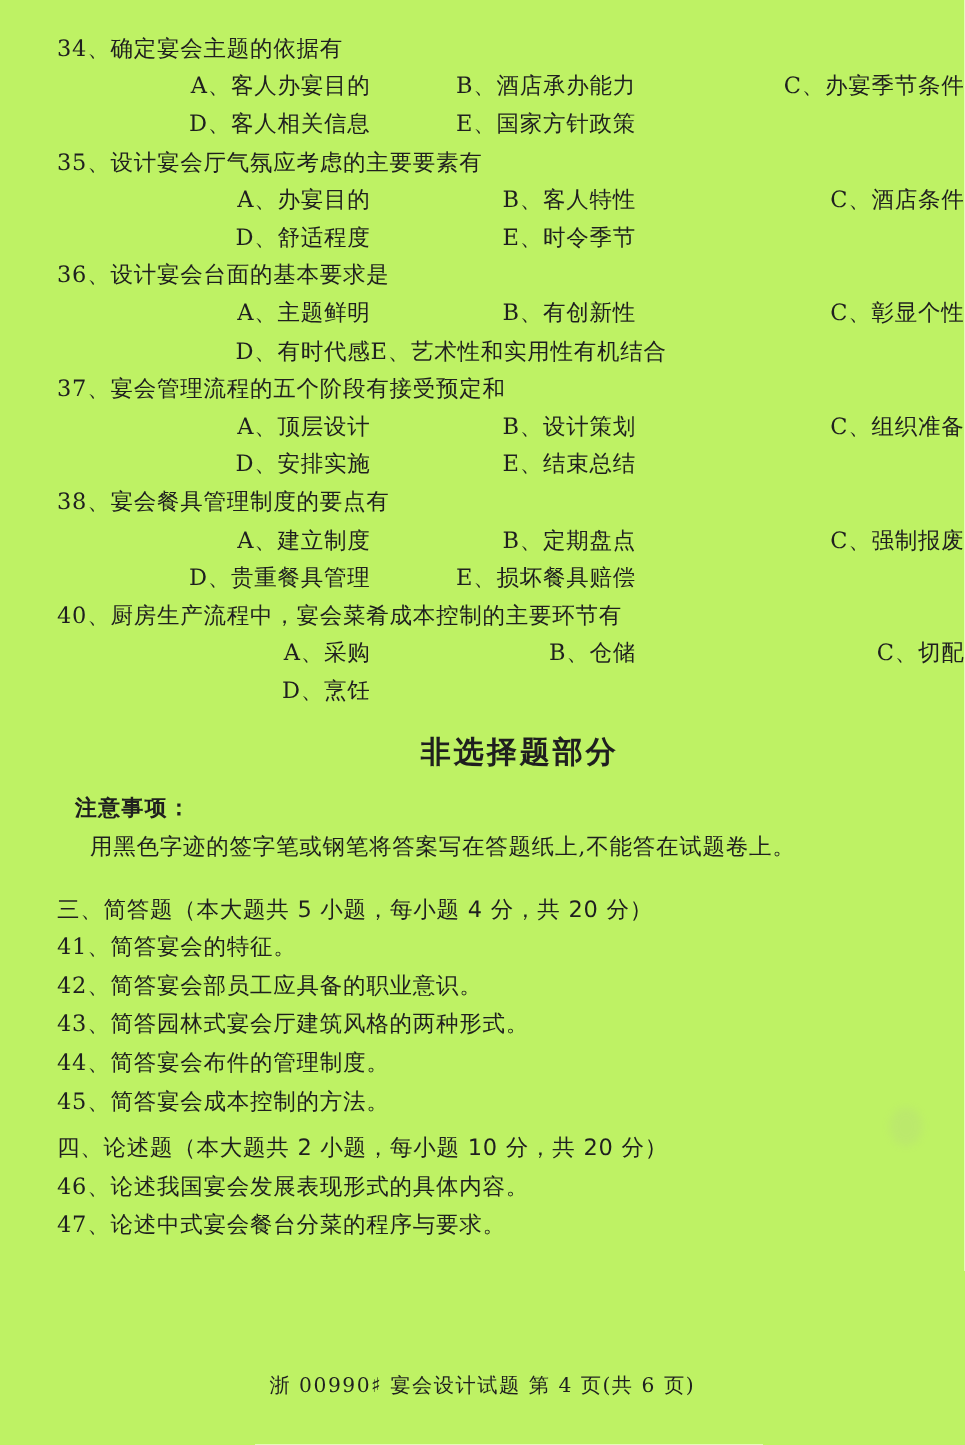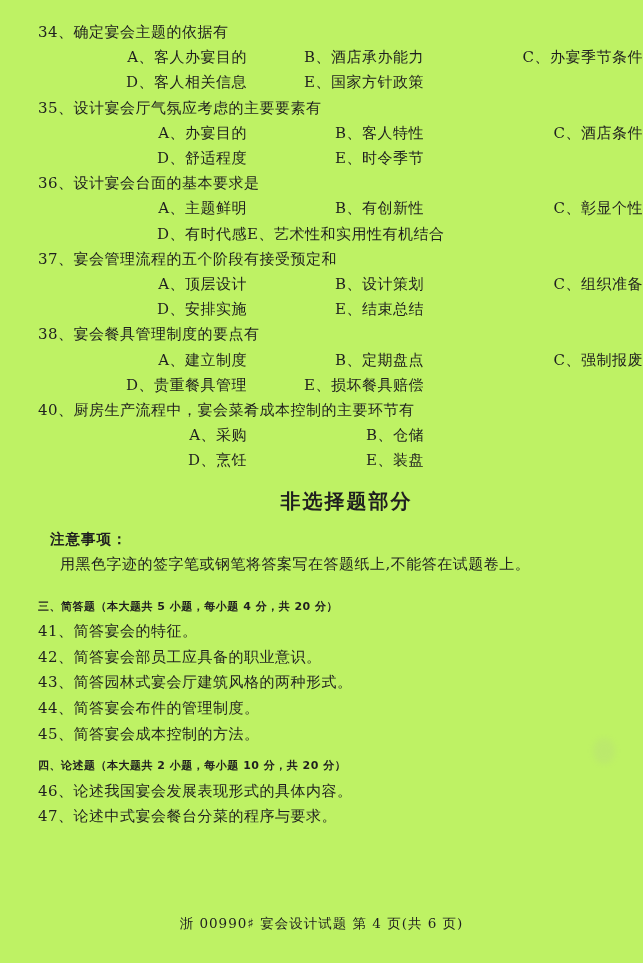--- a/index.html
+++ b/index.html
@@ -66,22 +66,22 @@
   .notes-text {
     margin-left: 60px;
     font-size: 15px;
     line-height: 25.5px;
     letter-spacing: 0.5px;
   }
   
   .subsection-header {
     margin-left: 38px;
     font-family: "DejaVu Sans", "Liberation Sans", sans-serif;
-    font-weight: bold;
-    font-size: 11px;
+    font-weight: normal;
+    font-size: 15px;
     line-height: 25.5px;
     letter-spacing: 0.5px;
   }
   .subsection-header.first { margin-top: 16px; }
   .subsection-header.second { margin-top: 6px; }
   .lower-line {
     margin-left: 38px;
     font-size: 15px;
     line-height: 25.6px;
     letter-spacing: 0.5px;
@@ -174,24 +174,24 @@
         <div class="opt-row">
           <span class="opt">D、贵重餐具管理</span>
           <span class="opt">E、损坏餐具赔偿</span>
         </div>
       </div>
       <div class="q">
         <div class="stem"><span class="qnum">40、</span><span class="qtext">厨房生产流程中，宴会菜肴成本控制的主要环节有</span></div>
         <div class="opt-row">
           <span class="opt">A、采购</span>
           <span class="opt">B、仓储</span>
+          <span class="opt">C、切配</span>
         </div>
         <div class="opt-row">
           <span class="opt">D、烹饪</span>
-          <span class="opt">E、装盘</span>
         </div>
       </div>
     </div>
 
   <div class="section-title">非选择题部分</div>
 
   <div>
     <div class="notes-label">注意事项：</div>
     <div class="notes-text">用黑色字迹的签字笔或钢笔将答案写在答题纸上,不能答在试题卷上。</div>
   </div>

